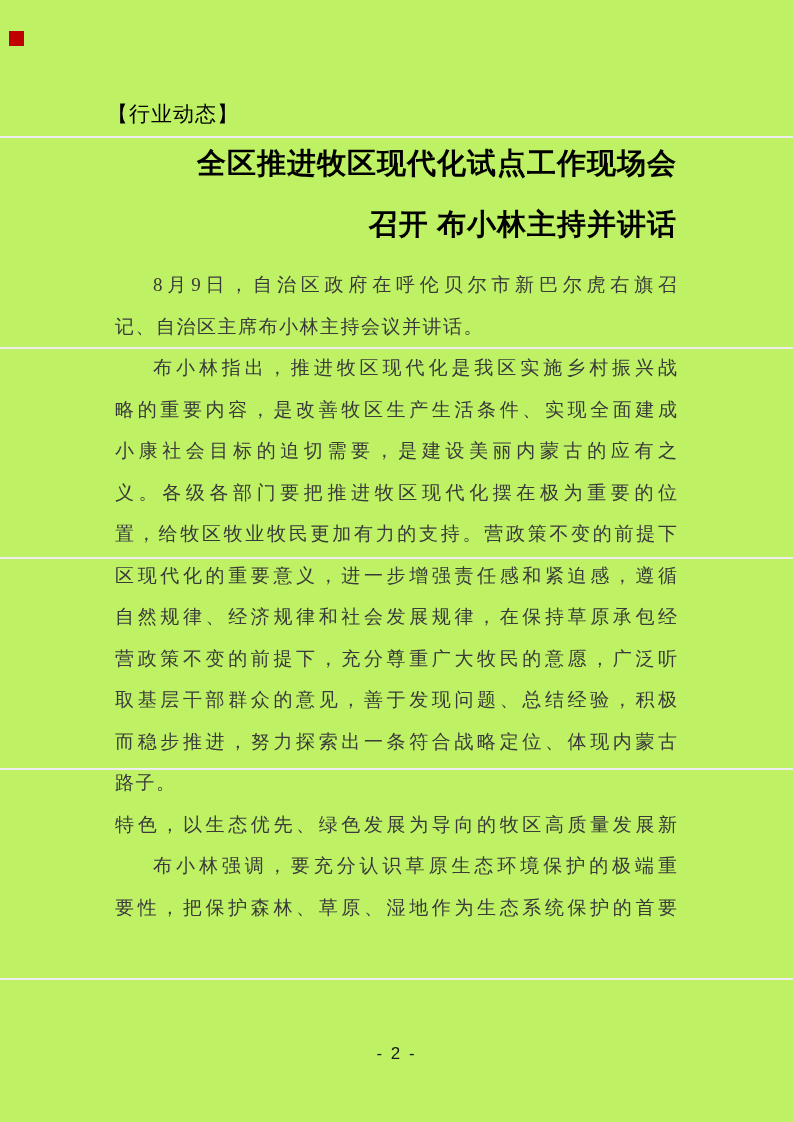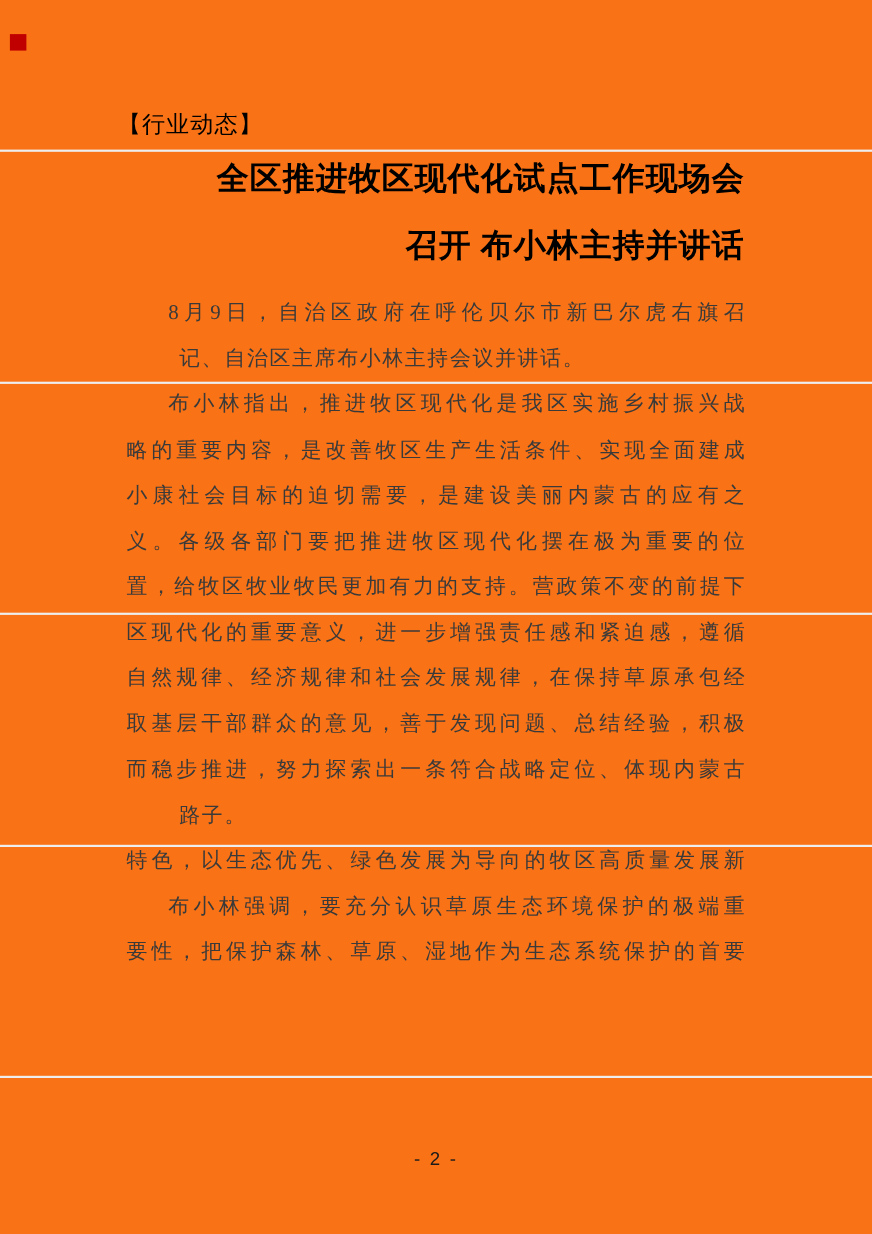--- a/index.html
+++ b/index.html
@@ -1,20 +1,20 @@
 <!DOCTYPE html>
 <html><head>
 <meta charset="utf-8">
 <style>
   html, body { margin: 0; padding: 0; background: #ffffff; }
   .page {
     position: relative;
     width: 793px;
     height: 1122px;
-    background: #f97316;
+    background: #bef264;
     overflow: hidden;
     font-family: "Liberation Serif", serif;
   }
   .scanline {
     position: absolute;
     left: 0;
     width: 793px;
     height: 2px;
     background: #eeeeee;
   }
@@ -64,21 +64,20 @@
   .bline {
     display: block;
     text-align: justify;
     text-align-last: justify;
   }
   .bline.first { text-indent: 38px; }
   .bline.short {
     text-align: left;
     text-align-last: left;
     letter-spacing: 1.5px;
-    margin-left: 48px;
   }
   .page-footer {
     position: absolute;
     left: 0;
     top: 1044px;
     width: 793px;
     text-align: center;
     font-family: "Liberation Sans", sans-serif;
     font-size: 17px;
     color: #1a1a1a;
@@ -111,20 +110,21 @@
       <span class="bline short">记、自治区主席布小林主持会议并讲话。</span>
     </p>
     <p>
       <span class="bline first">布小林指出，推进牧区现代化是我区实施乡村振兴战</span>
       <span class="bline">略的重要内容，是改善牧区生产生活条件、实现全面建成</span>
       <span class="bline">小康社会目标的迫切需要，是建设美丽内蒙古的应有之</span>
       <span class="bline">义。各级各部门要把推进牧区现代化摆在极为重要的位</span>
       <span class="bline">置，给牧区牧业牧民更加有力的支持。营政策不变的前提下</span>
       <span class="bline">区现代化的重要意义，进一步增强责任感和紧迫感，遵循</span>
       <span class="bline">自然规律、经济规律和社会发展规律，在保持草原承包经</span>
+      <span class="bline">营政策不变的前提下，充分尊重广大牧民的意愿，广泛听</span>
       <span class="bline">取基层干部群众的意见，善于发现问题、总结经验，积极</span>
       <span class="bline">而稳步推进，努力探索出一条符合战略定位、体现内蒙古</span>
       <span class="bline short">路子。</span>
       <span class="bline">特色，以生态优先、绿色发展为导向的牧区高质量发展新</span>
     </p>
     <p>
       <span class="bline first">布小林强调，要充分认识草原生态环境保护的极端重</span>
       <span class="bline">要性，把保护森林、草原、湿地作为生态系统保护的首要</span>
     </p>
   </div>

